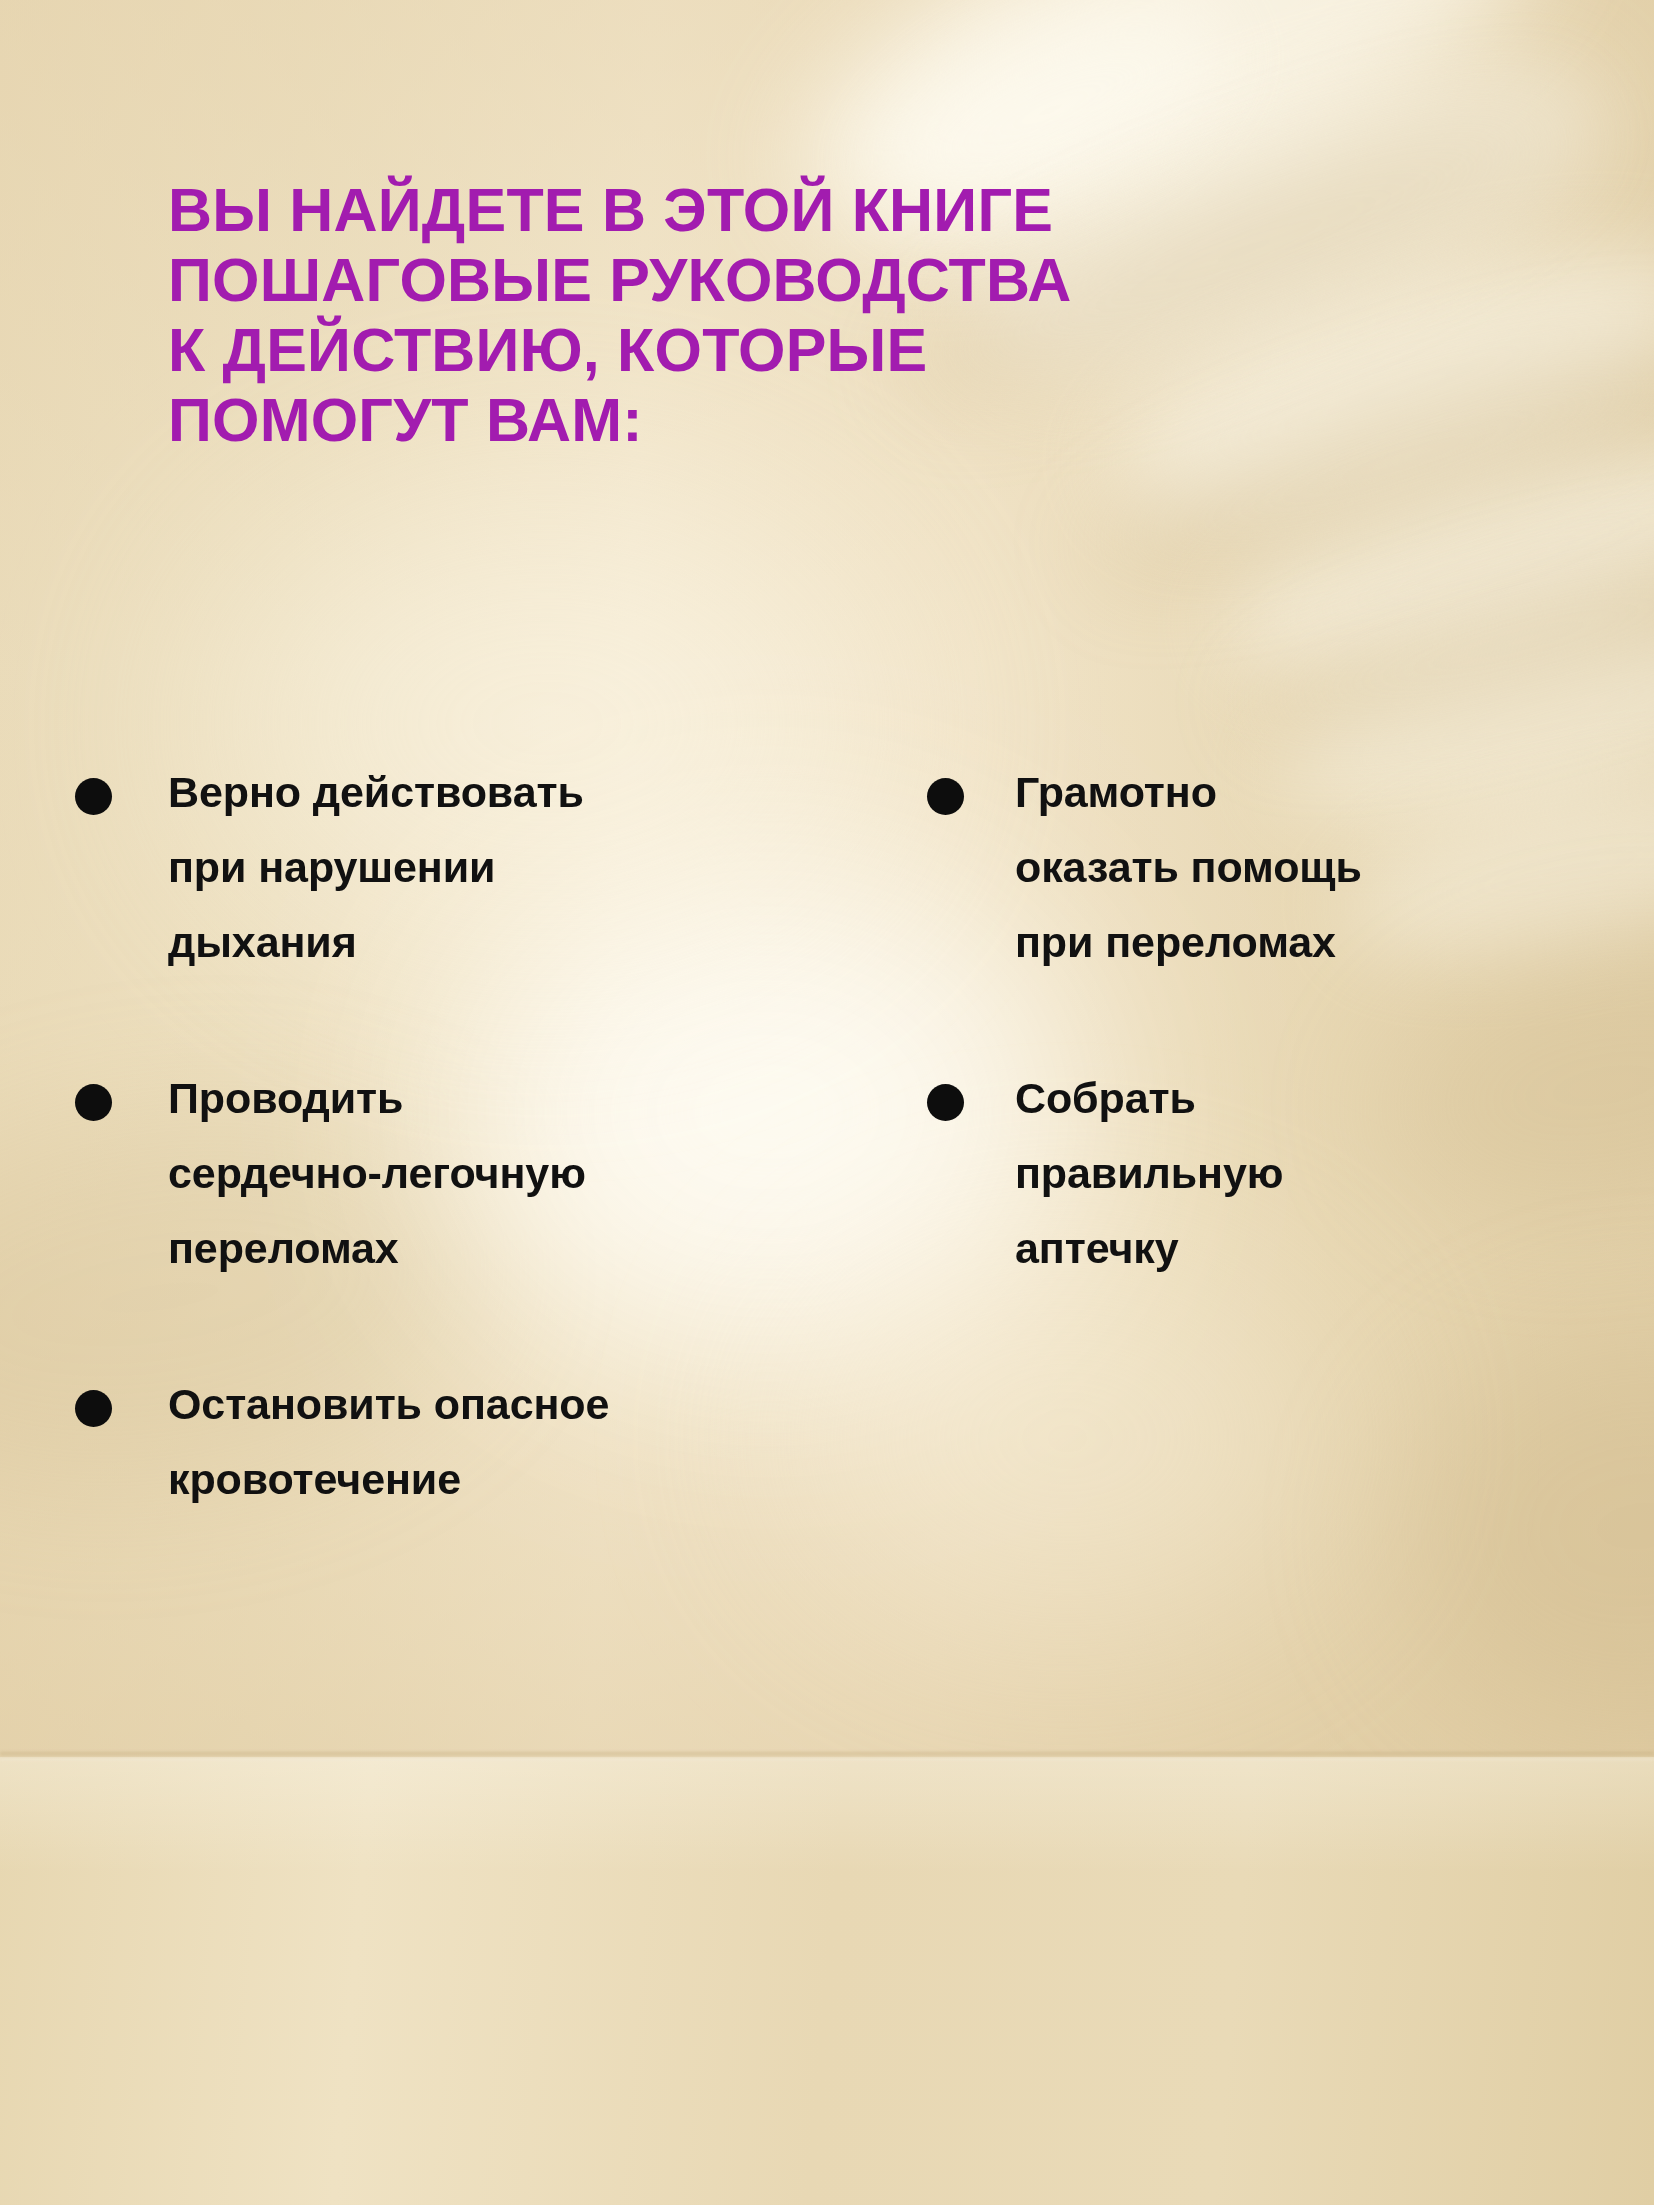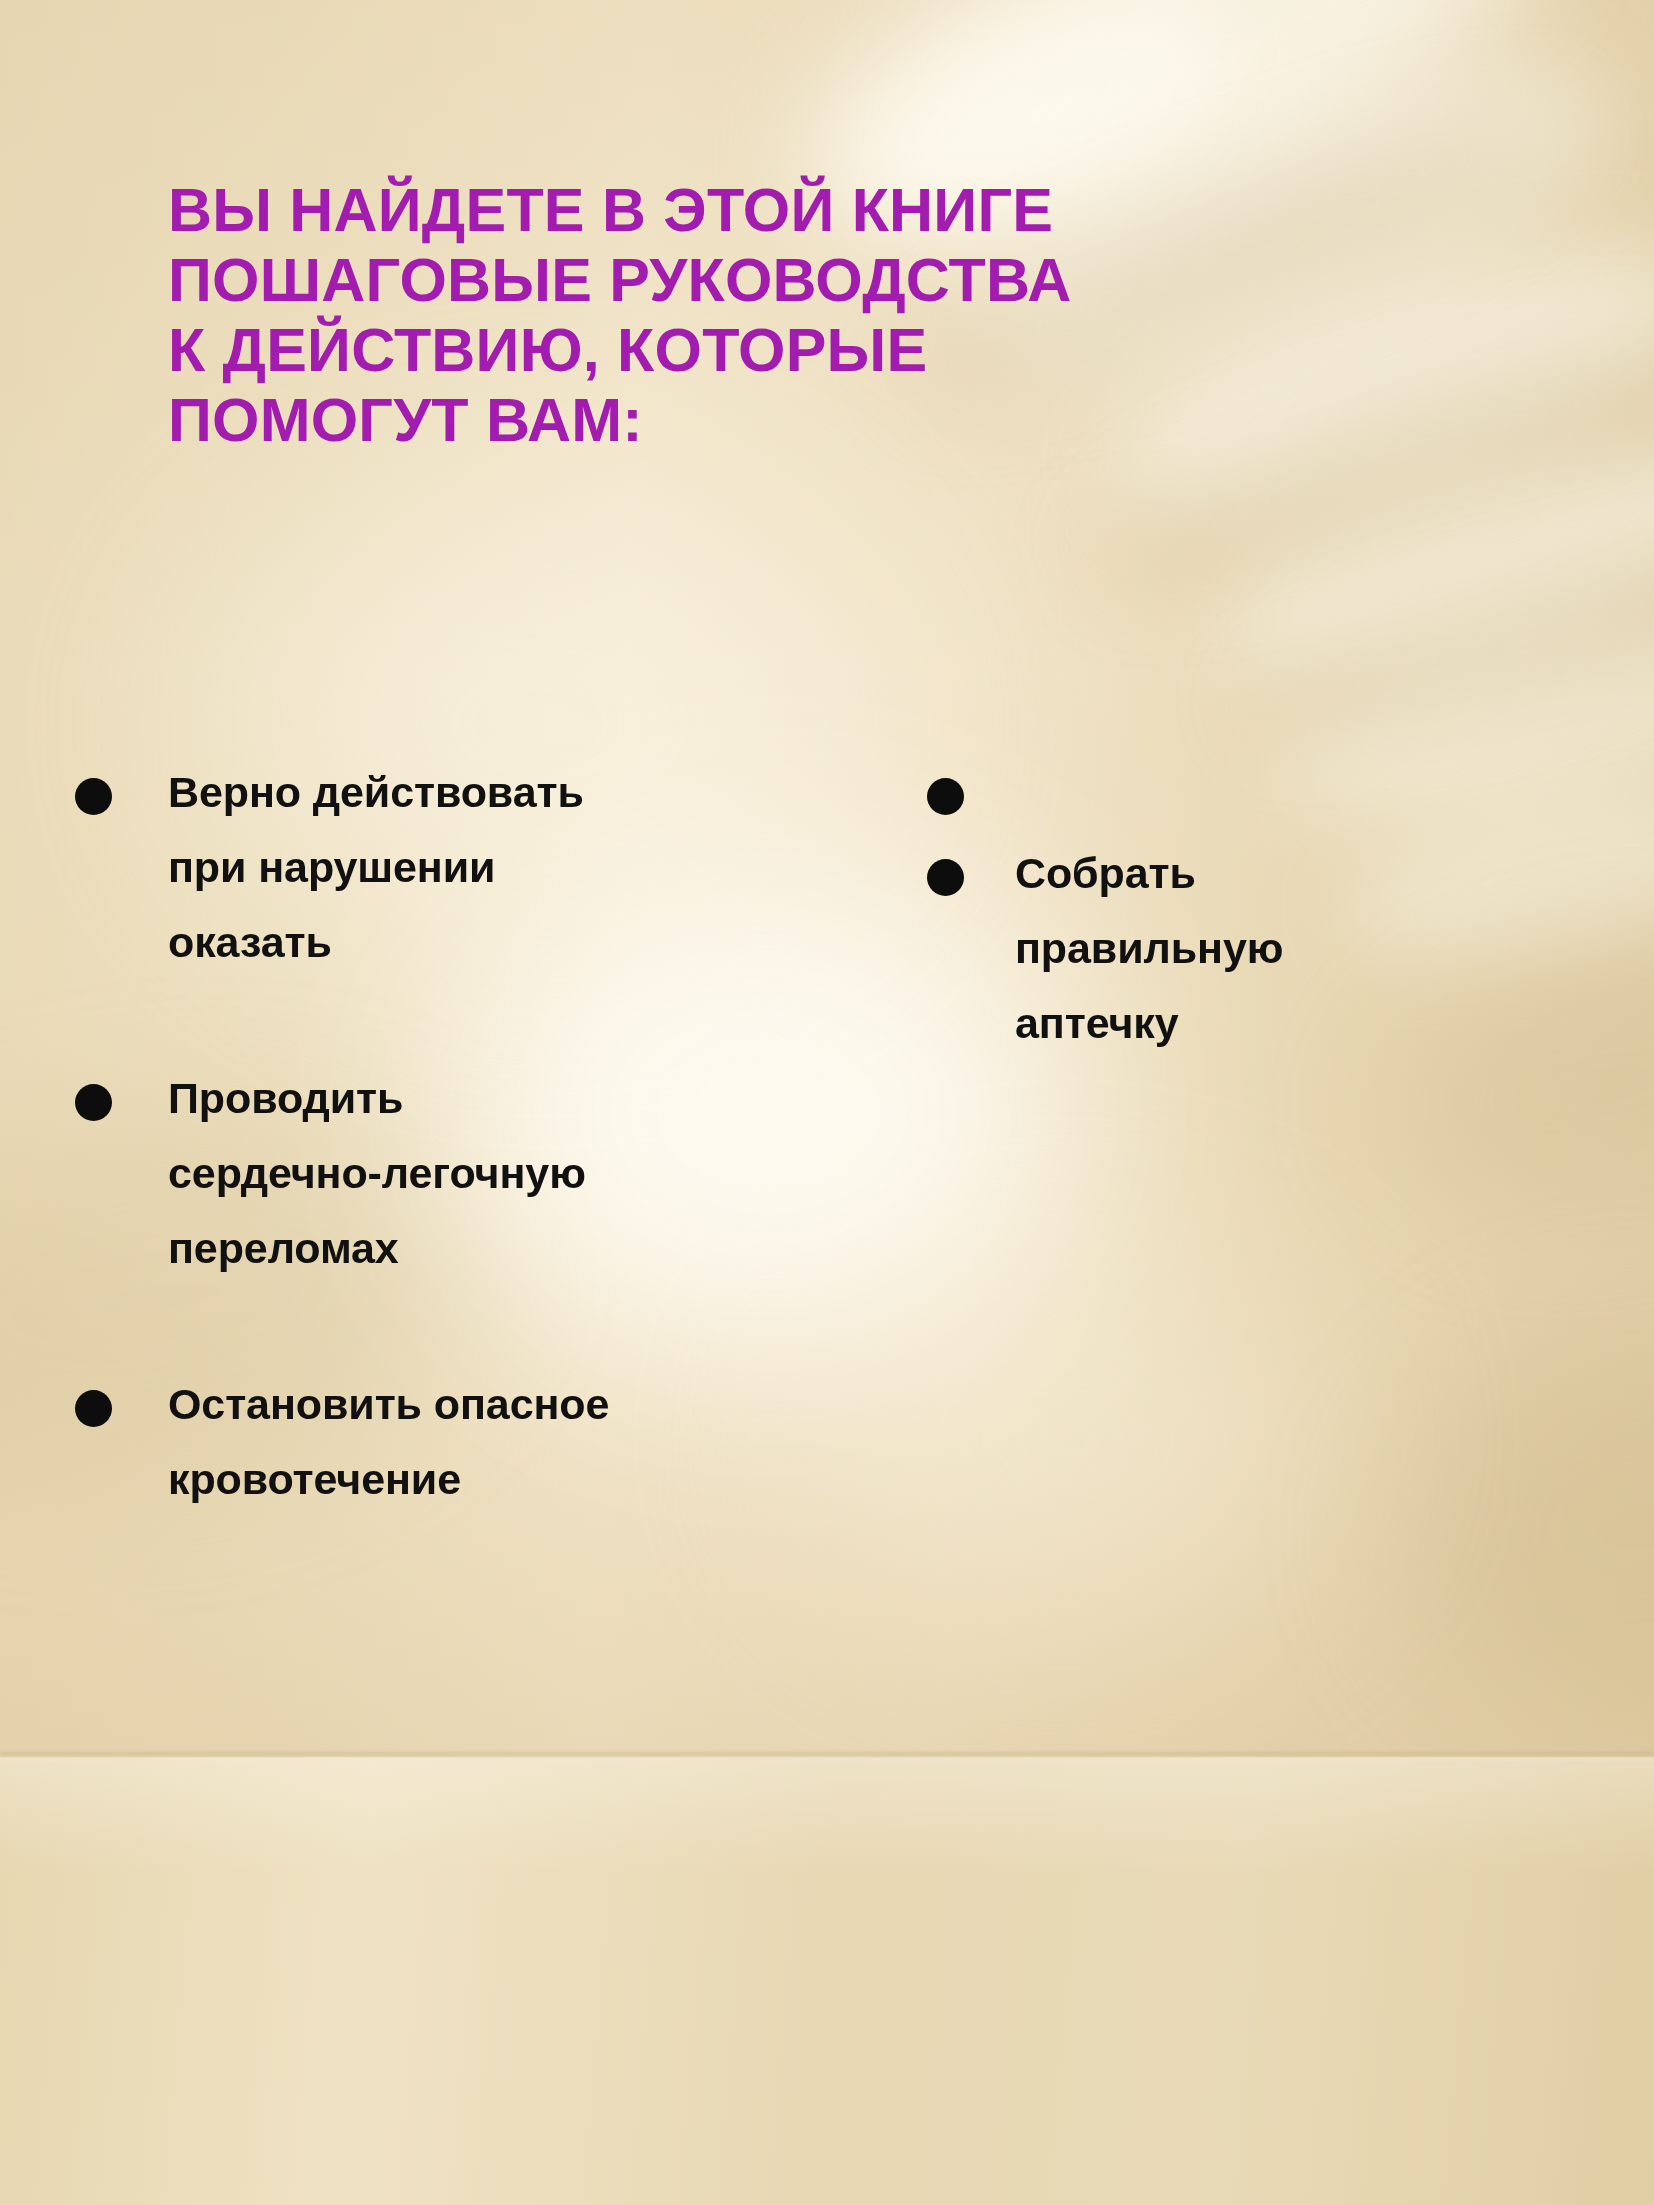--- a/index.html
+++ b/index.html
@@ -218,21 +218,21 @@
 ПОШАГОВЫЕ РУКОВОДСТВА
 К ДЕЙСТВИЮ, КОТОРЫЕ
 ПОМОГУТ ВАМ:</h1>
 
     <div class="col col-left">
 
       <div class="bullet-item">
         <span class="dot"></span>
         <span class="bullet-text">Верно действовать
 при нарушении
-оказать</span>
+дыхания</span>
       </div>
 
       <div class="bullet-item">
         <span class="dot"></span>
         <span class="bullet-text">Проводить
 сердечно-легочную
 переломах</span>
       </div>
 
       <div class="bullet-item">
@@ -240,20 +240,23 @@
         <span class="bullet-text">Остановить опасное
 кровотечение</span>
       </div>
 
     </div>
 
     <div class="col col-right">
 
       <div class="bullet-item">
         <span class="dot"></span>
+        <span class="bullet-text">Грамотно
+оказать помощь
+при переломах</span>
       </div>
 
       <div class="bullet-item">
         <span class="dot"></span>
         <span class="bullet-text">Собрать
 правильную
 аптечку</span>
       </div>
 
     </div>

